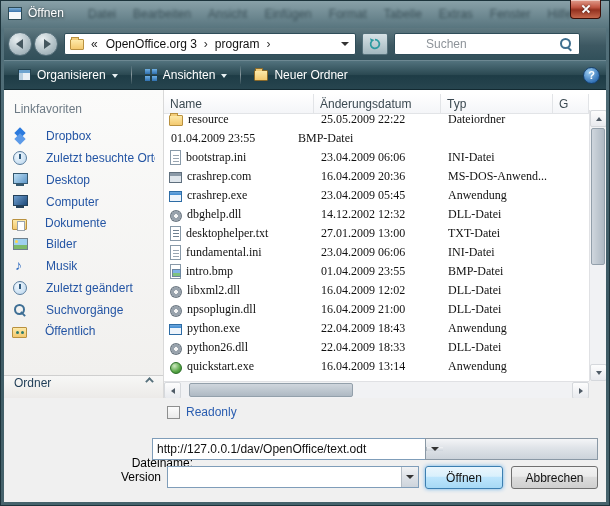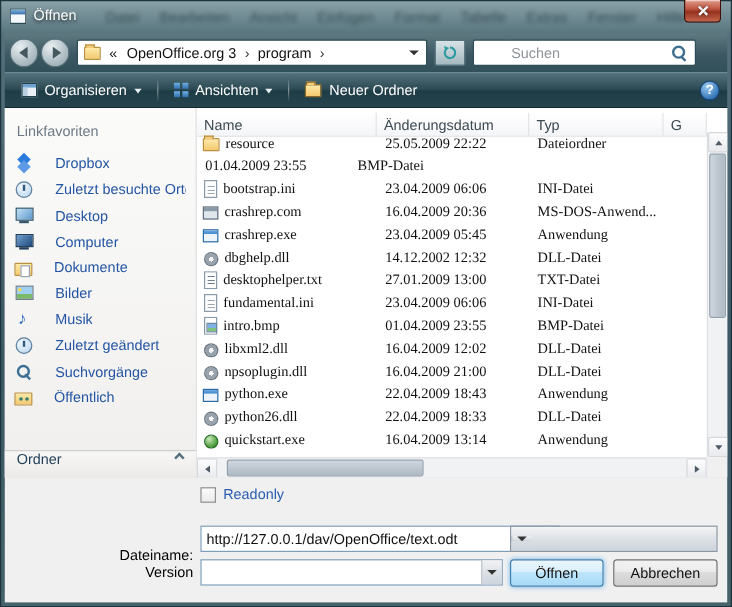--- a/index.html
+++ b/index.html
@@ -204,24 +204,24 @@
   .htrack { flex: 1; position: relative; }
   .hthumb { position: absolute; left: 2%; top: 1px; bottom: 1px; width: 42%;
     background: linear-gradient(180deg,#cfd6dd,#aeb9c3); border: 1px solid #93a0ab; border-radius: 2px; }
 
   
   .bottombar { position: absolute; top: 398px; left: 4px; right: 4px; height: 104px; background: #f0f0f0; }
   .readonly-wrap { position: absolute; left: 163px; top: 7px; display: flex; align-items: center; gap: 6px; }
   .checkbox { width: 13px; height: 13px; background: linear-gradient(#fcfcfc,#eaeaea); border: 1px solid #8e8f8f; }
   .readonly-label { color: #2a5db0; }
   .fld-label { position: absolute; left: 0; width: 157px; text-align: right; color: #000; }
-  .lbl-filename { top: 58px; }
+  .lbl-filename { top: 58px; margin-left: 32px; }
   .lbl-version { top: 72px; }
   .combo { position: absolute; height: 22px; background: #fff; border: 1px solid #7f9db9; display: flex; }
-  .combo-filename { left: 163px; top: 40px; width: 300px; }
+  .combo-filename { left: 148px; top: 40px; width: 300px; }
   .combo-version { left: 163px; top: 68px; width: 252px; }
   .combo input { flex: 1; border: none; outline: none; font: 12px "Liberation Sans", sans-serif;
     padding: 0 4px; color: #111; min-width: 0; background: transparent; }
   .combo-arrow { width: 17px; flex: none; display: flex; align-items: center; justify-content: center;
     background: linear-gradient(#f2f3f5,#dfe3e8 45%,#cdd4dc); border-left: 1px solid #b4bcc4; }
   .combo-filter { position: absolute; left: 421px; top: 40px; width: 173px; height: 22px;
     border: 1px solid #8a98a5; background: linear-gradient(#f4f5f7,#dfe3e8 45%,#ccd3da); display: flex;
     align-items: center; }
   .combo-filter .ftext { flex: 1; padding: 0 6px; white-space: nowrap; overflow: hidden; color: #111; }
   .btn { position: absolute; height: 23px; border-radius: 3px; display: flex; align-items: center;

